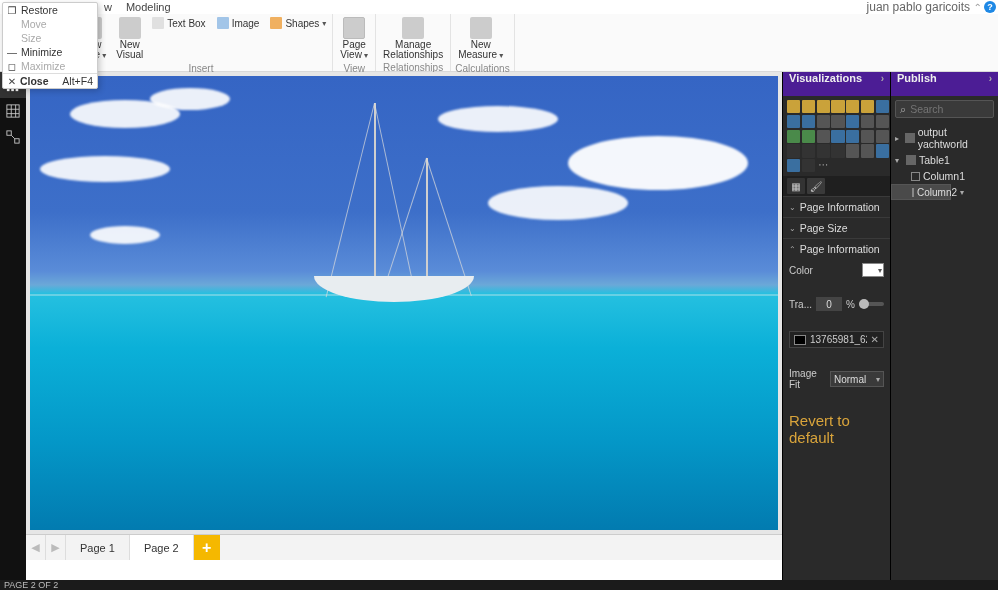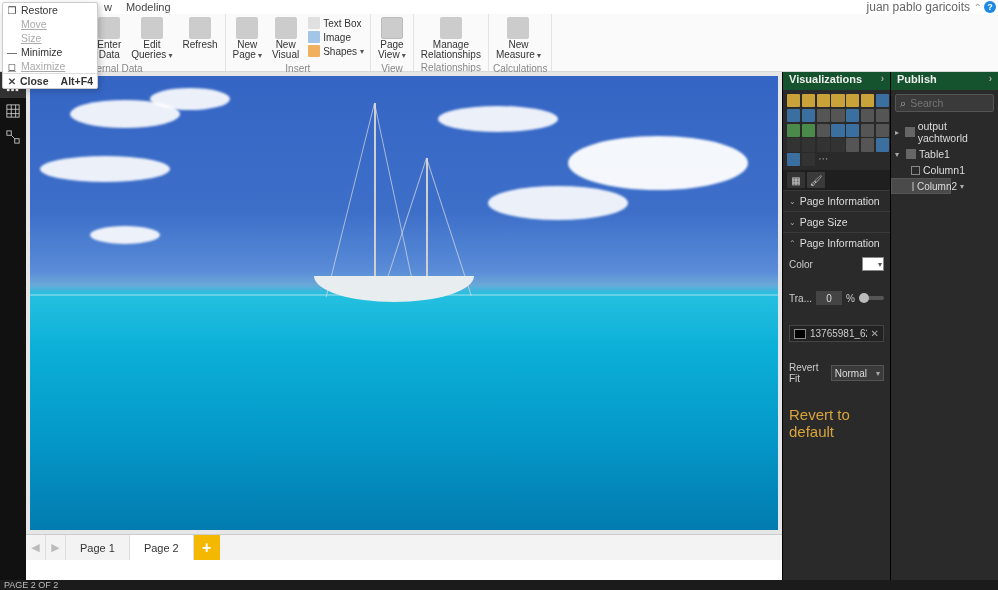--- a/index.html
+++ b/index.html
@@ -1,42 +1,42 @@
 <!DOCTYPE html>
 <html><head>
 <meta charset="utf-8">
 <style>
   * { box-sizing: border-box; margin: 0; padding: 0; font-family: "Segoe UI", Arial, sans-serif; }
   html, body { width: 998px; height: 590px; overflow: hidden; background: #fff; font-size: 11px; color: #222; }
 
   
   .win-menu { position: absolute; top: 2px; left: 2px; background: #fff; border: 1px solid #ccc; border-radius: 2px; box-shadow: 2px 2px 6px rgba(0,0,0,.2); z-index: 30; width: 96px; }
   .win-menu .row { display:flex; align-items:center; gap:4px; padding: 1px 4px; font-size: 10.5px; color:#333; }
-  .win-menu .row.disabled { color:#aaa;text-decoration:underline; }
-  .win-menu .row.close { border-top:1px solid #ddd; font-weight:bold; display:flex; justify-content:space-between;}
+  .win-menu .row.disabled { color:#aaa; }
+  .win-menu .row.close { border-top:1px solid #ddd; font-weight:normal; display:flex; justify-content:space-between;}
   .win-menu .ico { width:10px; display:inline-block; text-align:center; font-size:10px; color:#444;}
 
   
   .titlebar { height: 14px; background:#fff; display:flex; align-items:center; padding:0 4px; position:relative; }
   .titlebar .tabs { display:flex; gap:14px; margin-left:100px; font-size:11px; }
   .titlebar .tabs span { color:#444; }
   .titlebar .user { position:absolute; right:28px; font-size:12px; color:#666; }
   .titlebar .caret { position:absolute; right:16px; color:#999; font-size:10px;}
   .titlebar .help { position:absolute; right:2px; width:12px; height:12px; border-radius:50%; background:#1e88e5; color:#fff; text-align:center; line-height:12px; font-size:9px; font-weight:bold;}
 
   
   .ribbon { height: 58px; border-bottom:1px solid #d9d9d9; display:flex; background:#fafafa; }
   .group { border-right:1px solid #e3e3e3; display:flex; flex-direction:column; justify-content:space-between; padding:2px 4px 0; }
   .group .items { display:flex; gap:4px; align-items:flex-start; }
   .grplabel { text-align:center; font-size:10px; color:#888; padding:1px 0; }
   .btn { display:flex; flex-direction:column; align-items:center; justify-content:flex-start; padding:1px 3px; gap:0; cursor:default; }
   .btn .ico { width:22px; height:22px; background:#ccc; border-radius:2px; margin-bottom:1px; }
   .btn .lbl { font-size:10px; text-align:center; line-height:10px; color:#333; }
   .btn .drop::after { content:" ▾"; font-size:8px; color:#555;}
-  .smallstack { display:flex; flex-direction:column; gap:0px; }
+  .smallstack { display:flex; flex-direction:row; gap:7px; }
   .small { display:flex; align-items:center; gap:3px; font-size:10px; color:#333; padding:1px 2px;}
   .small .sic { width:12px; height:12px; background:#ccc; border-radius:1px;}
 
   
   .ic-get{background:linear-gradient(#6cbf4a,#4fae34);}
   .ic-rec{background:linear-gradient(#f8c74a,#f2a93c);}
   .ic-ent{background:#8c8c8c;}
   .ic-edit{background:linear-gradient(#e06a3d,#d04f22);}
   .ic-ref{background:#a5d86e;}
   .ic-np{background:#4a90d9;}
@@ -83,21 +83,21 @@
   .pagetabs .nav { width:20px; display:flex; align-items:center; justify-content:center; color:#bbb; border-right:1px solid #ddd;}
   .pagetabs .ptab { padding:0 14px; display:flex; align-items:center; border-right:1px solid #ddd; background:#f3f3f3; font-size:11px; color:#333;}
   .pagetabs .ptab.active { background:#fff; }
   .pagetabs .add { width:26px; background:#f5b800; color:#fff; display:flex; align-items:center; justify-content:center; font-size:16px; font-weight:bold;}
 
   
   .rp { position:absolute; top:72px; right:0; bottom:10px; display:flex; }
   .pane { background:#2a2a2a; color:#ddd; display:flex; flex-direction:column; }
   .pane.viz { width:108px; border-left:1px solid #000; }
   .pane.fields { width:108px; border-left:1px solid #000;}
-  .phead { height:18px; background:#14532d; display:flex; align-items:flex-start; justify-content:space-between; padding:1px 6px; font-size:11px; font-weight:600; color:#eee;}
+  .phead { height:18px; background:#4c1d95; display:flex; align-items:flex-end; justify-content:space-between; padding:12px 6px; font-size:11px; font-weight:600; color:#eee;}
   .phead .chev{font-size:10px;color:#aaa;}
   .vizgrid { display:grid; grid-template-columns:repeat(7,13.3px); grid-auto-rows:13.3px; gap:1.5px; padding:4px; }
   .vizgrid .vi { background:#555; border-radius:1px; }
   .vizgrid .vi.y{background:#caa23a;}
   .vizgrid .vi.b{background:#3a6fa0;}
   .vizgrid .vi.g{background:#4a8a4a;}
   .vizgrid .vi.dk{background:#333;}
   .vizgrid .vi.dots{background:#2a2a2a;color:#aaa;text-align:center;line-height:11px;font-size:10px;}
   .subbar{display:flex;gap:2px;padding:2px 4px;background:#1f1f1f;}
   .subbar .sb{width:18px;height:16px;background:#333;border-radius:1px;display:flex;align-items:center;justify-content:center;color:#ccc;font-size:10px;}
@@ -142,42 +142,20 @@
     <span>w</span>
     <span>Modeling</span>
   </div>
   <span class="user">juan pablo garicoits</span>
   <span class="caret">⌃</span>
   <span class="help">?</span>
 </div>
 
 <div class="ribbon">
   <div class="group">
-    <div class="items">
-      <div class="btn">
-          <div class="ico ic-get"></div>
-          <div class="lbl drop">Get<br>Data</div>
-        </div>
-      <div class="btn">
-          <div class="ico ic-rec"></div>
-          <div class="lbl drop">Recent<br>Sources</div>
-        </div>
-      <div class="btn">
-          <div class="ico ic-ent"></div>
-          <div class="lbl">Enter<br>Data</div>
-        </div>
-      <div class="btn">
-          <div class="ico ic-edit"></div>
-          <div class="lbl drop">Edit<br>Queries</div>
-        </div>
-      <div class="btn">
-          <div class="ico ic-ref"></div>
-          <div class="lbl">Refresh</div>
-        </div>
-    </div>
     <div class="grplabel">External Data</div>
   </div>
   <div class="group">
     <div class="items">
       <div class="btn">
           <div class="ico ic-np"></div>
           <div class="lbl drop">New<br>Page</div>
         </div>
       <div class="btn">
           <div class="ico ic-nv"></div>
@@ -355,21 +333,21 @@
           <input class="numbox" value="0" style="">
           <span>%</span>
           <div class="slider"></div>
         </div>
         <div class="filebox">
           <span class="fic"></span>
           <span style="flex:1;overflow:hidden;white-space:nowrap;">13765981_6239...</span>
           <span class="fx">✕</span>
         </div>
         <div class="crow">
-            <span>Revert Fit</span>
+            <span>Image Fit</span>
             <div class="sel">
               <span>Normal</span>
             </div>
           </div>
         <div class="revert">Revert to default</div>
       </div>
     </div>
   </div>
 
   <div class="pane fields">

